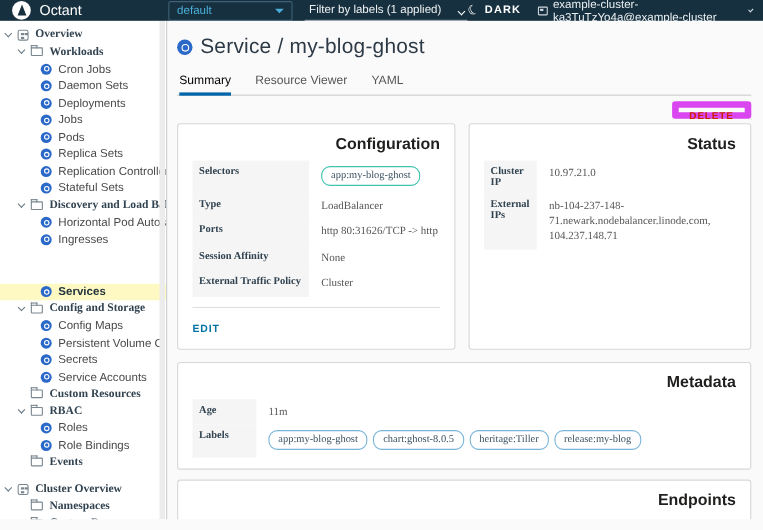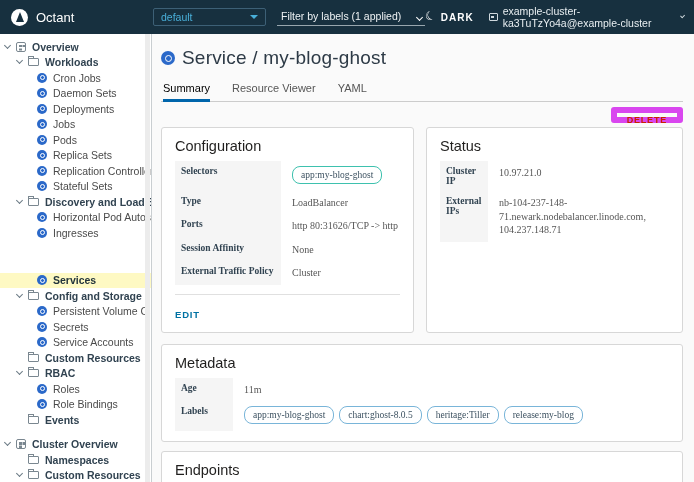--- a/index.html
+++ b/index.html
@@ -3,21 +3,21 @@
 <meta charset="utf-8">
 <style>
   * { box-sizing: border-box; }
   html,body { margin:0; padding:0; }
   body {
     width:694px; height:482px; overflow:hidden;
     font-family:"Liberation Sans","DejaVu Sans",sans-serif;
     background:#fafafa; color:#314351;
   }
   
-  .topbar { height:34px; background:#17303f; display:flex; align-items:center; color:#fff; }
+  .topbar { height:19px; background:#17303f; display:flex; align-items:center; color:#fff; }
   .brand { display:flex; align-items:center; gap:8px; width:152px; padding-left:11px; flex:none; }
   .logo { width:17px; height:17px; border-radius:50%; background:#fff; position:relative; flex:none; }
   .logo::after { content:''; position:absolute; left:4.5px; top:3px; width:0; height:0;
     border-left:4px solid transparent; border-right:4px solid transparent; border-bottom:10px solid #17303f; }
   .app-name { font-size:13px; color:#fff; }
   .ns-select { width:113px; height:18px; border:1px solid #3d6076; border-radius:2px; margin-left:1px;
     display:flex; align-items:center; justify-content:space-between; padding:0 7px; font-size:10.5px; color:#49afd9; cursor:pointer; flex:none;gap:32px; }
   .ns-caret { width:0; height:0; border-left:4px solid transparent; border-right:4px solid transparent; border-top:4px solid #49afd9; }
   .filter { margin-left:11px; width:148px; border-bottom:1px solid #98a6ae; display:flex; align-items:flex-end;
     justify-content:space-between; font-size:10.5px; color:#eef2f4; padding:2px 3px 3px 4px; cursor:pointer; flex:none; }
@@ -29,21 +29,21 @@
   .cluster-icon::after { content:''; position:absolute; left:1.5px; top:1.5px; width:3px; height:2px; background:#cfd8dd; }
   .ctx-caret { width:4px; height:4px; border-right:1.2px solid #cfd8dd; border-bottom:1.2px solid #cfd8dd; transform:rotate(45deg); margin-bottom:2px; }
   
   .frame { display:flex; height:453px; }
   .sidebar { width:152px; flex:none; background:#fff; border-right:1px solid #c9ced1; padding-top:5px; overflow:hidden; position:relative; }
   .sidebar::after { content:''; position:absolute; top:0; bottom:0; right:1px; width:5px; background:#ececec; }
   .nav-row { display:flex; align-items:center; height:15.5px; font-size:10.5px; color:#4a4a4a; gap:6px; cursor:pointer; white-space:nowrap; }
   .nav-row.d0 { padding-left:5px; }
   .nav-row.d1 { padding-left:17px; }
   .nav-row.d2 { padding-left:37px; }
-  .nav-row.hdr { font-weight:bold; color:#314351; }
+  .nav-row.hdr { font-weight:bold; color:#314351;font-family:Liberation Serif, serif; }
   .nav-row.sel { background:#fef9c3; font-weight:bold; color:#22343c;margin-top:32px; }
   .nav-row.gap { margin-top:9px; }
   .nav-label { overflow:hidden; text-overflow:clip; }
   .caret { width:5px; height:5px; border-right:1.2px solid #6a7a85; border-bottom:1.2px solid #6a7a85; transform:rotate(45deg); flex:none; margin-top:-3px; }
   .caret-spacer { width:5px; flex:none; }
   .icon-folder { width:11px; height:8px; border:1px solid #7a8790; border-radius:1px; position:relative; flex:none; }
   .icon-folder::before { content:''; position:absolute; top:-3px; left:-1px; width:4px; height:2px; border:1px solid #7a8790; border-bottom:none; }
   .icon-apps { width:10px; height:10px; border:1px solid #7a8790; border-radius:2px; position:relative; flex:none; }
   .icon-apps::before { content:''; position:absolute; left:2px; top:2px; width:2.5px; height:2.5px; background:#7a8790;
     box-shadow:3.5px 0 0 #7a8790, 0 3.5px 0 #7a8790; }
@@ -56,21 +56,21 @@
   .svc-icon::after { content:''; position:absolute; left:3.5px; top:3.5px; right:3.5px; bottom:3.5px; border:1px solid #fff; border-radius:50%; }
   h1 { margin:0; font-size:19px; font-weight:400; color:#2d3a46; letter-spacing:.2px; }
   .tabs { display:flex; gap:22px; margin-top:13px; border-bottom:1px solid #ccc; padding-left:2px; }
   .tab { font-size:11px; color:#565656; padding-bottom:5px; cursor:pointer; }
   .tab.active { color:#000; border-bottom:3px solid #0065ab; margin-bottom:-1px; }
   .toolbar { display:flex; justify-content:flex-end; margin-top:5px; height:15px; }
   .delete-btn { border:6px solid #d946ef; color:#c92100; background:transparent; border-radius:3px;
     font-size:9px; font-weight:bold; letter-spacing:.8px; padding:2px 10px; font-family:inherit; cursor:pointer; }
   .grid { display:grid; grid-template-columns:253px 1fr; gap:12px; margin-top:5px; }
   .card { background:#fff; border:1px solid #d7d7d7; border-radius:3px; padding:10px 13px; }
-  .card h2 { margin:0; font-size:14.5px; font-weight:400; color:#201f1e; }
+  .card h2 { margin:0; font-size:14.5px; font-weight:700; color:#201f1e;text-align:right; }
   .mt { margin-top:11px; }
   .sum-rows { margin-top:7px; }
   .sum-row { display:flex;font-family:Liberation Serif, serif; }
   .sum-label { flex:none; background:#f5f5f5; padding:5px 6px; font-size:9.5px; color:#314351; font-weight:bold; }
   .cfg .sum-label { width:106px; }
   .st  .sum-label { width:48px; }
   .md  .sum-label { width:58px; }
   .sum-val { padding:5px 0 5px 11px; font-size:10px; color:#565656; line-height:1.35; flex:1; }
   .chip { display:inline-block; border:1px solid #79b5d9; border-radius:8px; padding:1.5px 8px; font-size:9.5px;
     color:#3c5160; margin:0 5px 2px 0; background:#fff; white-space:nowrap; }
@@ -166,20 +166,24 @@
         <span class="icon-circle"></span>
         <span class="nav-label">Services</span>
       </div>
       <div class="nav-row d1 hdr">
         <span class="caret"></span>
         <span class="icon-folder"></span>
         <span class="nav-label">Config and Storage</span>
       </div>
       <div class="nav-row d2">
         <span class="icon-circle"></span>
+        <span class="nav-label">Config Maps</span>
+      </div>
+      <div class="nav-row d2">
+        <span class="icon-circle"></span>
         <span class="nav-label">Persistent Volume Claims</span>
       </div>
       <div class="nav-row d2">
         <span class="icon-circle"></span>
         <span class="nav-label">Secrets</span>
       </div>
       <div class="nav-row d2">
         <span class="icon-circle"></span>
         <span class="nav-label">Service Accounts</span>
       </div>

